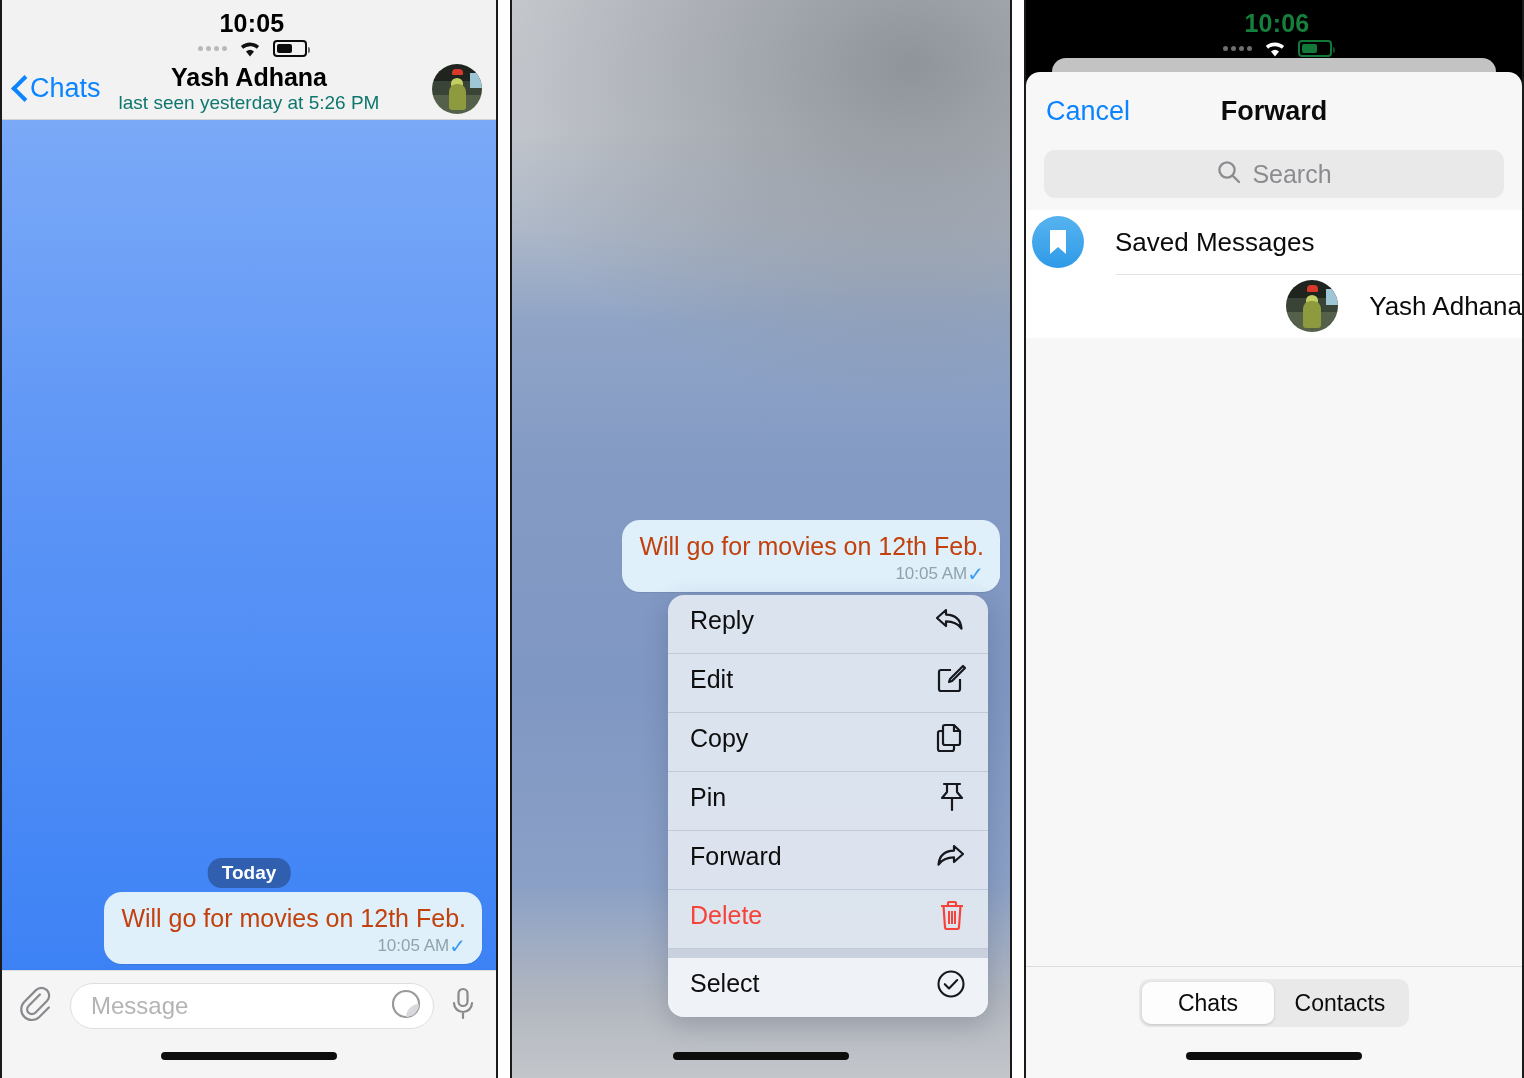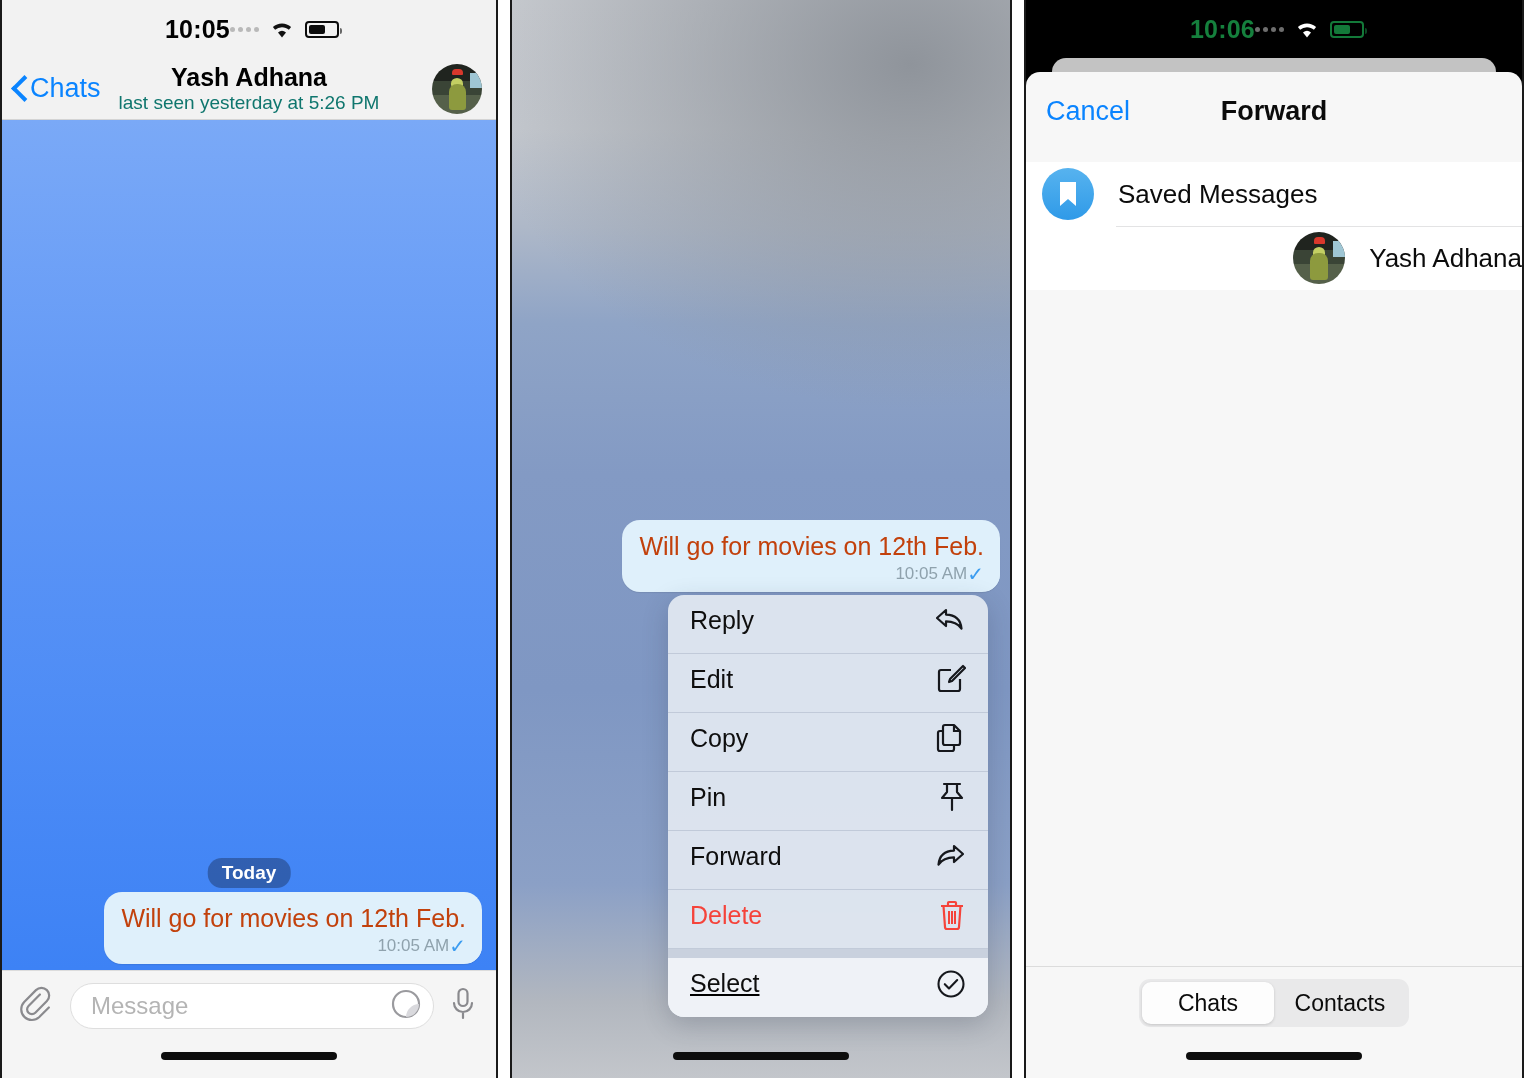--- a/index.html
+++ b/index.html
@@ -29,22 +29,23 @@
   .panel.p1 { width: 498px; }
   .panel.p2 { width: 502px; margin-left: 12px; }
   .panel.p3 { width: 500px; margin-left: 12px; }
 
   
   .statusbar {
     position: relative;
     height: 58px;
     display: flex;
     align-items: center;
-    justify-content: center;
+    justify-content: flex-end;
     padding: 0 30px 0 36px;
+    flex-direction: column;
   }
   .statusbar.light { background: #f2f2f2; color: #000; }
   .statusbar.dark  { background: #000000; color: #15803d; }
   .status-time {
     font-size: 25px;
     font-weight: bold;
     letter-spacing: 0.2px;
   }
   .status-right { display: flex; align-items: center; gap: 9px; }
   .dots { display: flex; gap: 3px; align-items: center; }
@@ -226,21 +227,21 @@
     border-radius: 16px;
     overflow: hidden;
     box-shadow: 0 8px 26px rgba(40,50,70,.22);
   }
   .ctx-item {
     height: 59px;
     display:flex; align-items:center;
     padding: 0 22px 8px 22px;
     border-bottom: 1px solid rgba(150,163,185,.38);
   }
-  .ctx-item:last-child { border-bottom: none; text-decoration: underline; }
+  .ctx-item:last-child { border-bottom: none; }
   .ctx-item .lbl { font-size: 25px; color: #0e0e0e; flex: 1 1 auto; }
   .ctx-item .ic { width: 34px; display:flex; justify-content:flex-end; }
   .ctx-item.danger .lbl { color: #f5433a; }
   .ctx-sep { height: 9px; background: rgba(198,206,218,.85); border-bottom:none; }
   .ctx-item.sel { background: rgba(240,243,247,.93); }
 
   
   .p3-root { position:absolute; inset:0; background:#000; }
   .sheet-back {
     position:absolute; left: 26px; right: 26px; top: 58px; height: 60px;
@@ -264,21 +265,22 @@
   }
   .searchbar {
     margin: 0 18px; height: 48px;
     background: #e9e9ea; border-radius: 11px;
     display:flex; align-items:center; justify-content:center; gap: 10px;
   }
   .searchbar .ph { font-size: 25px; color: #8c8c90; }
   .list { margin-top: 12px; background: #fff; }
   .list-item {
     height: 64px; display:flex; align-items:center;
-    padding-left: 16px;
+    padding-left: 6px;
+    gap: 7px;
   }
   .list-item + .list-item { position: relative; }
   .list-item + .list-item::before {
     content:""; position:absolute; left: 90px; right: 0; top: 0;
     height: 1px; background: #e3e3e4;
   }
   .li-avatar {
     width: 52px; height: 52px; border-radius: 50%;
     flex: 0 0 auto; overflow:hidden; position:relative;
   }
@@ -506,20 +508,29 @@
       </div>
 
       <div class="sheet-back"></div>
 
       <div class="sheet">
         <div class="sheet-head">
           <div class="sheet-cancel">Cancel</div>
           <div class="sheet-title">Forward</div>
         </div>
 
+        <div class="searchbar">
+          <span>
+            <svg width="26" height="26" viewBox="0 0 26 26">
+                <circle cx="11" cy="11" r="7.6" fill="none" stroke="#8c8c90" stroke-width="2.3"></circle>
+                <path d="M16.6 16.6L23 23" stroke="#8c8c90" stroke-width="2.3" stroke-linecap="round"></path>
+              </svg>
+          </span>
+          <span class="ph">Search</span>
+        </div>
 
         <div class="list">
 
           <div class="list-item">
             <div class="li-avatar saved">
               <svg width="24" height="28" viewBox="0 0 24 28">
                   <path d="M4 2h16v24l-8-7-8 7z" fill="#ffffff"></path>
                 </svg>
             </div>
             <div class="li-label">Saved Messages</div>

